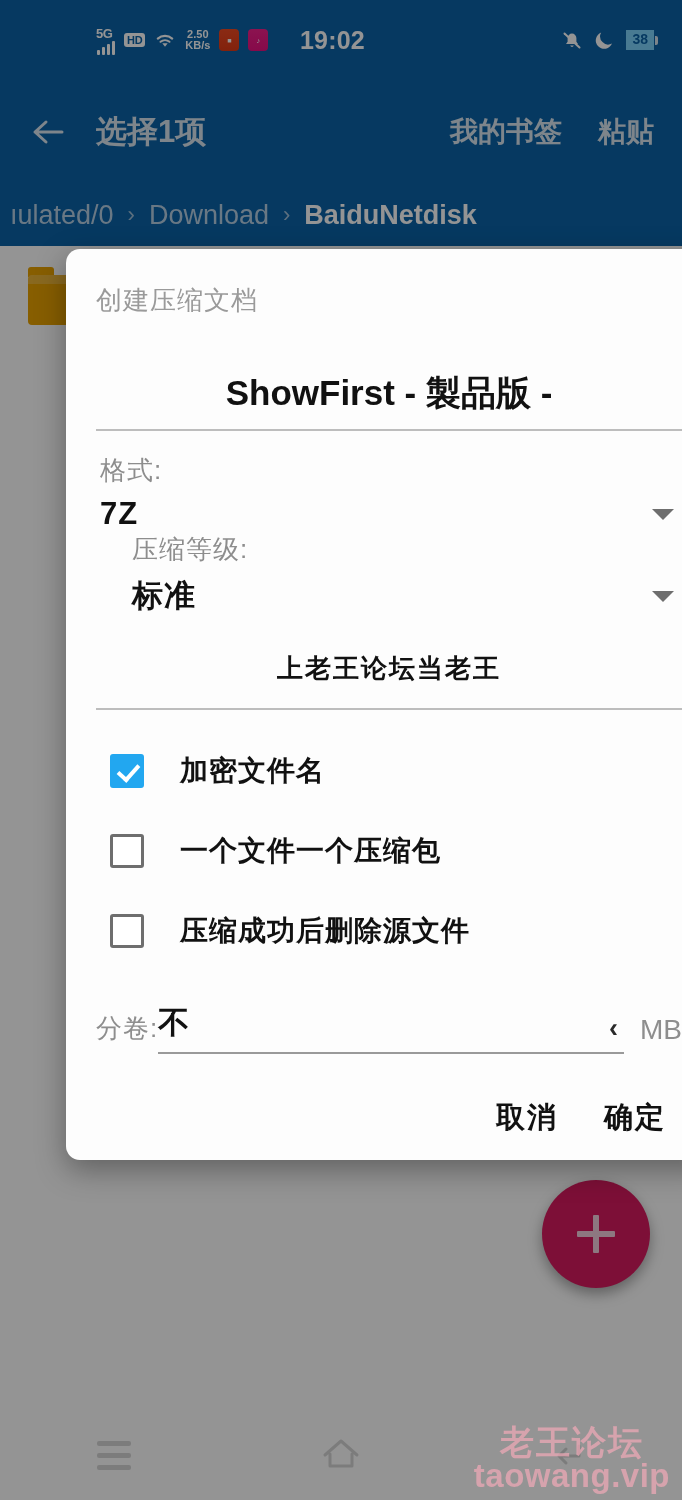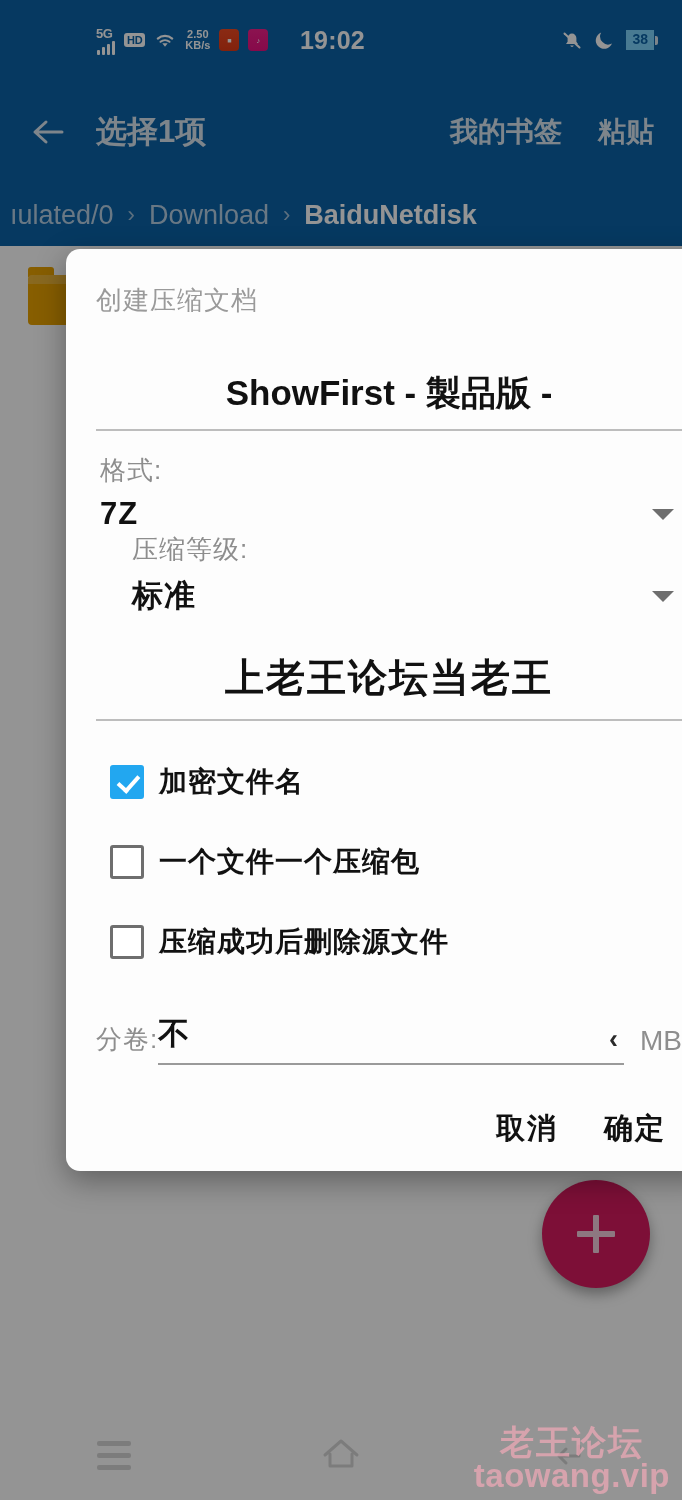--- a/index.html
+++ b/index.html
@@ -170,26 +170,26 @@
   }
   .spinner-val { font-size: 31px; font-weight: bold; color: #111; letter-spacing: 1px;}
   .caret {
     margin-left: auto; width: 0; height: 0;
     border-left: 11px solid transparent; border-right: 11px solid transparent;
     border-top: 11px solid #6e6e6e;
   }
 
   .pw-wrap { margin-top: 34px; }
   .pw-val {
-    font-size: 39px; font-weight: bold; color: #111; text-align: center;
-    padding-bottom: 14px; letter-spacing: 2px;
+    font-size: 26px; font-weight: bold; color: #111; text-align: center;
+    padding-bottom: 22px; letter-spacing: 2px;
   }
   .pw-rule { height: 2px; background: #bdbdbd; }
 
-  .check-row { display: flex; align-items: center; gap: 15px; margin-top: 42px; padding-left: 14px;}
+  .check-row { display: flex; align-items: center; gap: 36px; margin-top: 42px; padding-left: 14px;}
   .check-row:first-of-type { margin-top: 46px; }
   .cbox {
     width: 34px; height: 34px; border-radius: 3px; flex: 0 0 auto;
     border: 3px solid #6e6e6e; background: #fff; position: relative;
   }
   .cbox.checked { background: #22a7f0; border-color: #22a7f0; }
   .cbox.checked::after {
     content:""; position:absolute; left: 9px; top: 3px; width: 9px; height: 17px;
     border: solid #fff; border-width: 0 4px 4px 0; transform: rotate(42deg);
   }

